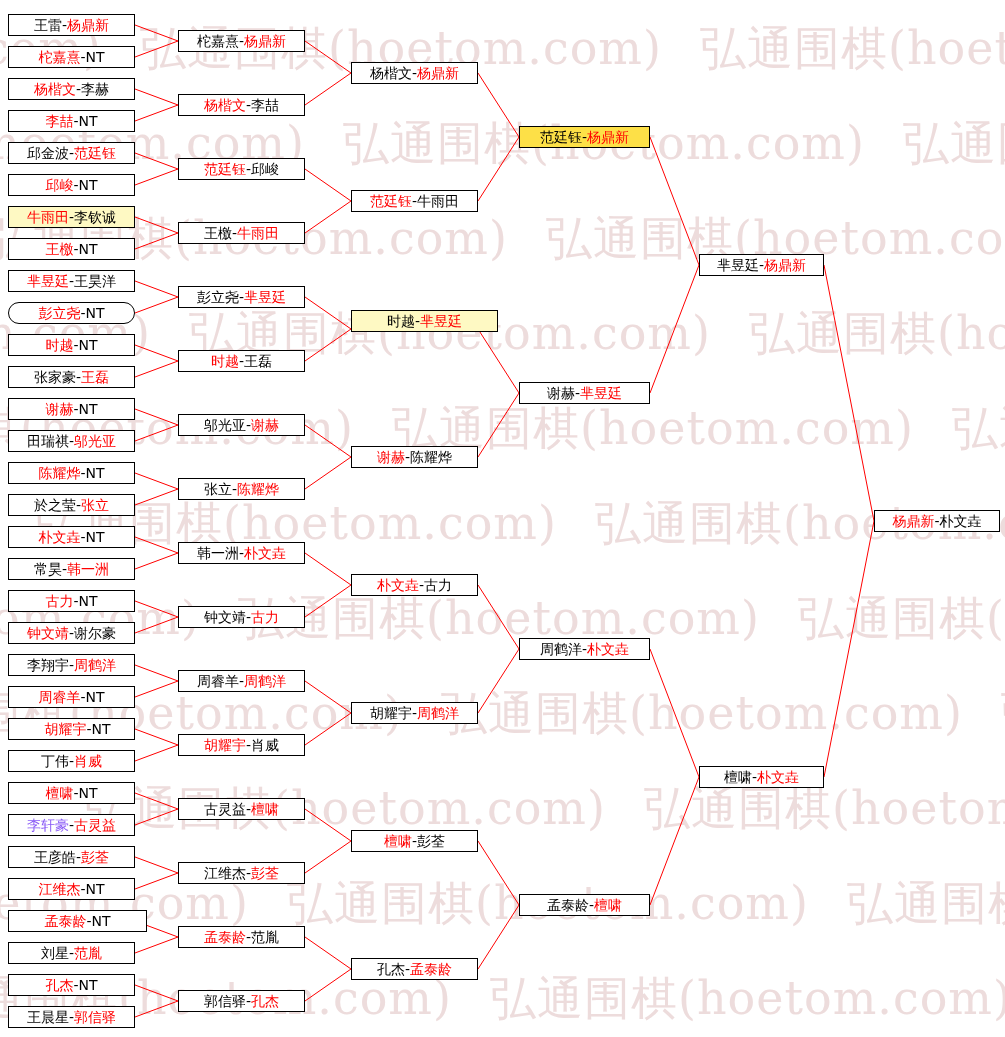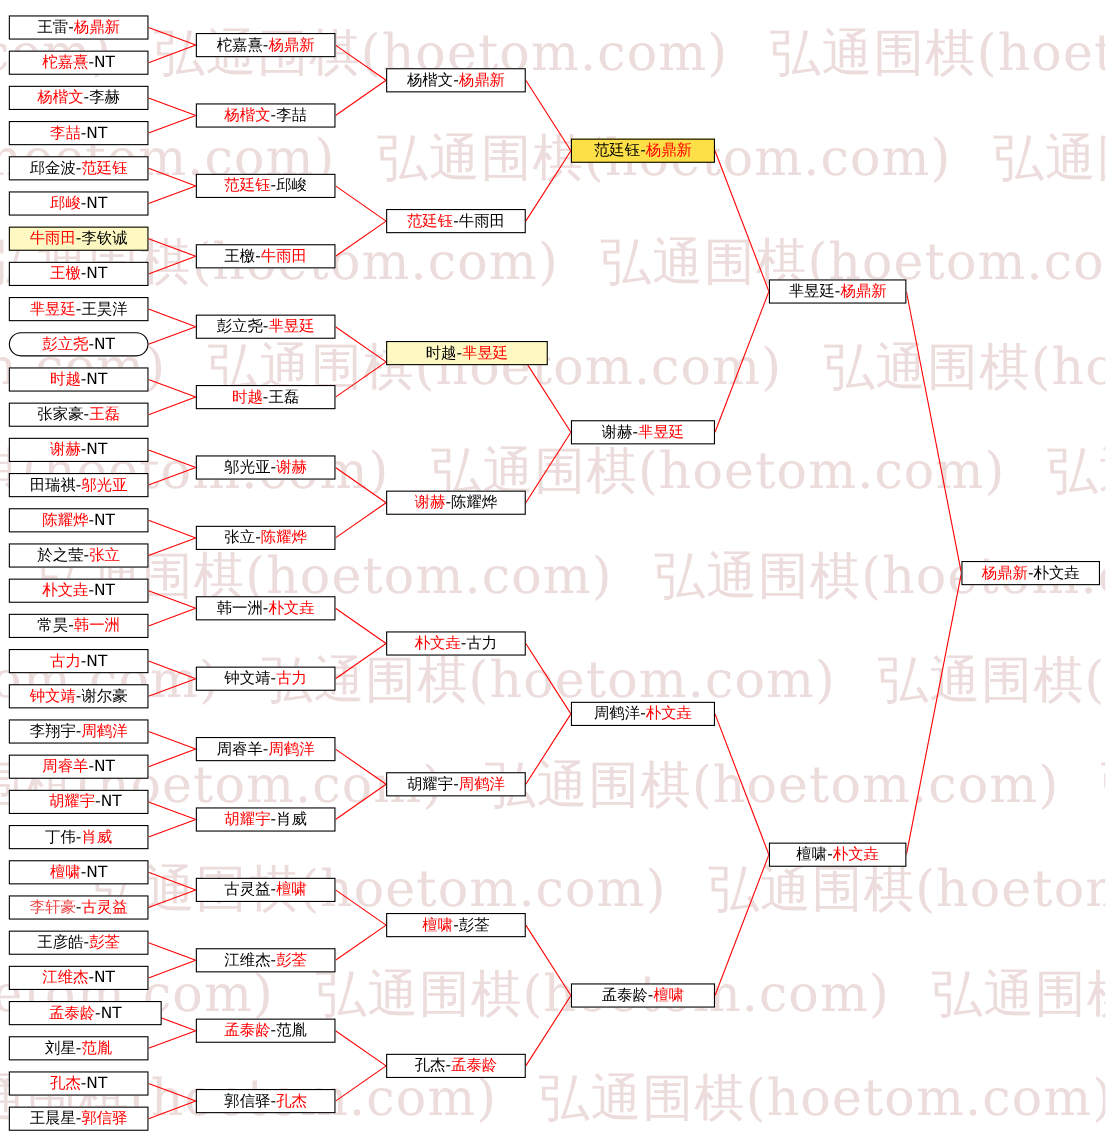--- a/index.html
+++ b/index.html
@@ -138,21 +138,21 @@
     <div class="match" style="left: 8px; width: 127px; top: 494px; border-color: rgb(0, 0, 0); background: rgb(255, 255, 255);"><span style="color: rgb(0, 0, 0);">於之莹</span><span style="color: rgb(0, 0, 0);">-</span><span style="color: rgb(255, 0, 0);">张立</span></div>
     <div class="match" style="left: 8px; width: 127px; top: 526px; border-color: rgb(0, 0, 0); background: rgb(255, 255, 255);"><span style="color: rgb(255, 0, 0);">朴文垚</span><span style="color: rgb(0, 0, 0);">-</span><span style="color: rgb(0, 0, 0);">NT</span></div>
     <div class="match" style="left: 8px; width: 127px; top: 558px; border-color: rgb(0, 0, 0); background: rgb(255, 255, 255);"><span style="color: rgb(0, 0, 0);">常昊</span><span style="color: rgb(0, 0, 0);">-</span><span style="color: rgb(255, 0, 0);">韩一洲</span></div>
     <div class="match" style="left: 8px; width: 127px; top: 590px; border-color: rgb(0, 0, 0); background: rgb(255, 255, 255);"><span style="color: rgb(255, 0, 0);">古力</span><span style="color: rgb(0, 0, 0);">-</span><span style="color: rgb(0, 0, 0);">NT</span></div>
     <div class="match" style="left: 8px; width: 127px; top: 622px; border-color: rgb(0, 0, 0); background: rgb(255, 255, 255);"><span style="color: rgb(255, 0, 0);">钟文靖</span><span style="color: rgb(0, 0, 0);">-</span><span style="color: rgb(0, 0, 0);">谢尔豪</span></div>
     <div class="match" style="left: 8px; width: 127px; top: 654px; border-color: rgb(0, 0, 0); background: rgb(255, 255, 255);"><span style="color: rgb(0, 0, 0);">李翔宇</span><span style="color: rgb(0, 0, 0);">-</span><span style="color: rgb(255, 0, 0);">周鹤洋</span></div>
     <div class="match" style="left: 8px; width: 127px; top: 686px; border-color: rgb(0, 0, 0); background: rgb(255, 255, 255);"><span style="color: rgb(255, 0, 0);">周睿羊</span><span style="color: rgb(0, 0, 0);">-</span><span style="color: rgb(0, 0, 0);">NT</span></div>
     <div class="match" style="left: 8px; width: 127px; top: 718px; border-color: rgb(0, 0, 0); background: rgb(255, 255, 255); padding-left: 12px;"><span style="color: rgb(255, 0, 0);">胡耀宇</span><span style="color: rgb(0, 0, 0);">-</span><span style="color: rgb(0, 0, 0);">NT</span></div>
     <div class="match" style="left: 8px; width: 127px; top: 750px; border-color: rgb(0, 0, 0); background: rgb(255, 255, 255);"><span style="color: rgb(0, 0, 0);">丁伟</span><span style="color: rgb(0, 0, 0);">-</span><span style="color: rgb(255, 0, 0);">肖威</span></div>
     <div class="match" style="left: 8px; width: 127px; top: 782px; border-color: rgb(0, 0, 0); background: rgb(255, 255, 255);"><span style="color: rgb(255, 0, 0);">檀啸</span><span style="color: rgb(0, 0, 0);">-</span><span style="color: rgb(0, 0, 0);">NT</span></div>
-    <div class="match" style="left: 8px; width: 127px; top: 814px; border-color: rgb(0, 0, 0); background: rgb(255, 255, 255);"><span style="color: #ef4444; text-align: center;">李轩豪</span><span style="color: rgb(0, 0, 0);">-</span><span style="color: rgb(255, 0, 0);">古灵益</span></div>
+    <div class="match" style="left: 8px; width: 127px; top: 814px; border-color: rgb(0, 0, 0); background: rgb(255, 255, 255);"><span style="color: #8b5cf6; text-align: center;">李轩豪</span><span style="color: rgb(0, 0, 0);">-</span><span style="color: rgb(255, 0, 0);">古灵益</span></div>
     <div class="match" style="left: 8px; width: 127px; top: 846px; border-color: rgb(0, 0, 0); background: rgb(255, 255, 255);"><span style="color: rgb(0, 0, 0);">王彦皓</span><span style="color: rgb(0, 0, 0);">-</span><span style="color: rgb(255, 0, 0);">彭荃</span></div>
     <div class="match" style="left: 8px; width: 127px; top: 878px; border-color: rgb(0, 0, 0); background: rgb(255, 255, 255);"><span style="color: rgb(255, 0, 0);">江维杰</span><span style="color: rgb(0, 0, 0);">-</span><span style="color: rgb(0, 0, 0);">NT</span></div>
     <div class="match" style="left: 8px; width: 139px; top: 910px; border-color: rgb(0, 0, 0); background: rgb(255, 255, 255);"><span style="color: rgb(255, 0, 0);">孟泰龄</span><span style="color: rgb(0, 0, 0);">-</span><span style="color: rgb(0, 0, 0);">NT</span></div>
     <div class="match" style="left: 8px; width: 127px; top: 942px; border-color: rgb(0, 0, 0); background: rgb(255, 255, 255);"><span style="color: rgb(0, 0, 0);">刘星</span><span style="color: rgb(0, 0, 0);">-</span><span style="color: rgb(255, 0, 0);">范胤</span></div>
     <div class="match" style="left: 8px; width: 127px; top: 974px; border-color: rgb(0, 0, 0); background: rgb(255, 255, 255);"><span style="color: rgb(255, 0, 0);">孔杰</span><span style="color: rgb(0, 0, 0);">-</span><span style="color: rgb(0, 0, 0);">NT</span></div>
     <div class="match" style="left: 8px; width: 127px; top: 1006px; border-color: rgb(0, 0, 0); background: rgb(255, 255, 255);"><span style="color: rgb(0, 0, 0);">王晨星</span><span style="color: rgb(0, 0, 0);">-</span><span style="color: rgb(255, 0, 0);">郭信驿</span></div>
     <div class="match" style="left: 178px; width: 127px; top: 30px; border-color: rgb(0, 0, 0); background: rgb(255, 255, 255);"><span style="color: rgb(0, 0, 0);">柁嘉熹</span><span style="color: rgb(0, 0, 0);">-</span><span style="color: rgb(255, 0, 0);">杨鼎新</span></div>
     <div class="match" style="left: 178px; width: 127px; top: 94px; border-color: rgb(0, 0, 0); background: rgb(255, 255, 255);"><span style="color: rgb(255, 0, 0);">杨楷文</span><span style="color: rgb(0, 0, 0);">-</span><span style="color: rgb(0, 0, 0);">李喆</span></div>
     <div class="match" style="left: 178px; width: 127px; top: 158px; border-color: rgb(0, 0, 0); background: rgb(255, 255, 255);"><span style="color: rgb(255, 0, 0);">范廷钰</span><span style="color: rgb(0, 0, 0);">-</span><span style="color: rgb(0, 0, 0);">邱峻</span></div>
     <div class="match" style="left: 178px; width: 127px; top: 222px; border-color: rgb(0, 0, 0); background: rgb(255, 255, 255);"><span style="color: rgb(0, 0, 0);">王檄</span><span style="color: rgb(0, 0, 0);">-</span><span style="color: rgb(255, 0, 0);">牛雨田</span></div>

